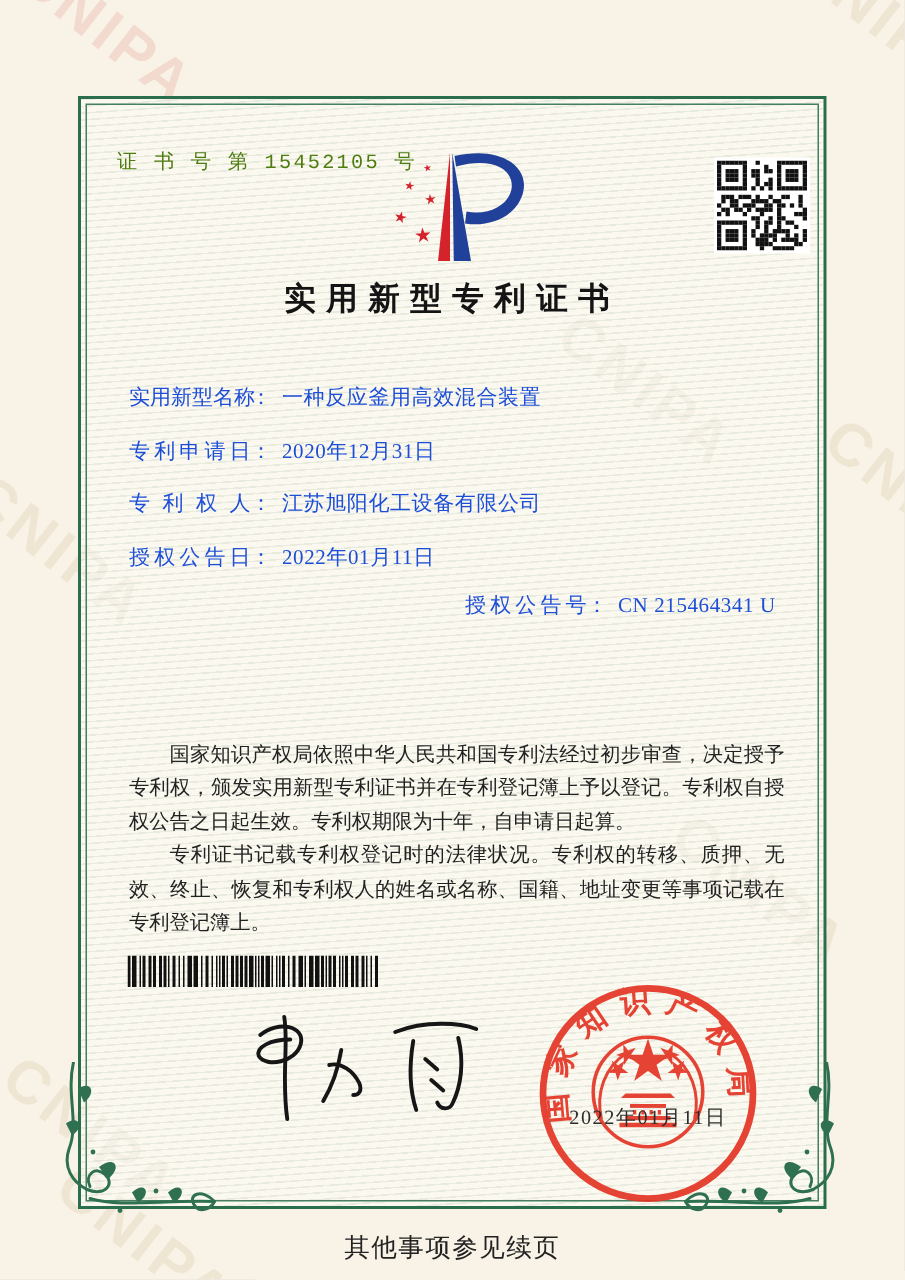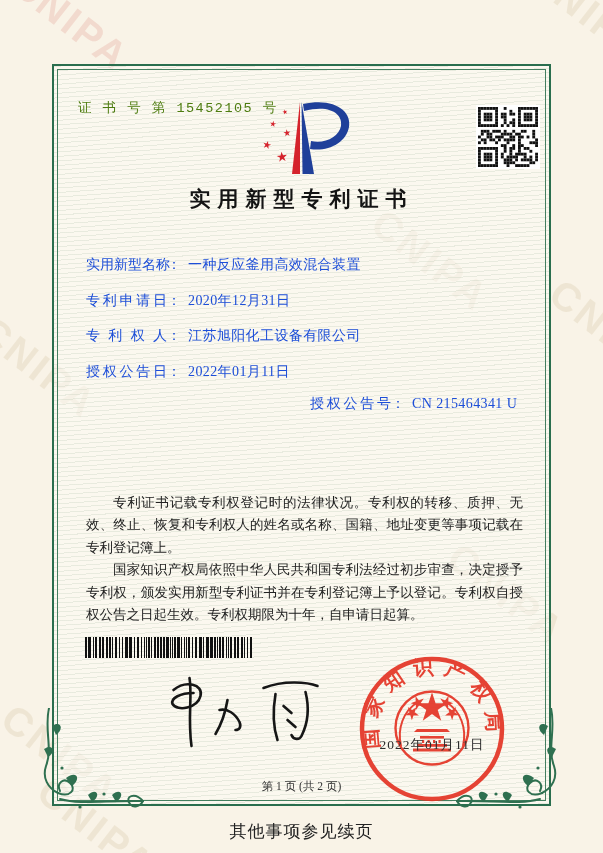--- a/index.html
+++ b/index.html
@@ -356,22 +356,22 @@
     </div>
     <div class="frow">
       <span class="f-label">授权公告日</span><span class="f-colon">：</span><span class="f-value">2022年01月11日</span>
       <span class="pair2">
         <span class="f-label">授权公告号</span><span class="f-colon">：</span><span class="f-value">CN 215464341 U</span>
       </span>
     </div>
   </div>
 
   <div class="paras">
+    <p>国家知识产权局依照中华人民共和国专利法经过初步审查，决定授予专利权，颁发实用新型专利证书并在专利登记簿上予以登记。专利权自授权公告之日起生效。专利权期限为十年，自申请日起算。</p>
     <p>专利证书记载专利权登记时的法律状况。专利权的转移、质押、无效、终止、恢复和专利权人的姓名或名称、国籍、地址变更等事项记载在专利登记簿上。</p>
-    <p>国家知识产权局依照中华人民共和国专利法经过初步审查，决定授予专利权，颁发实用新型专利证书并在专利登记簿上予以登记。专利权自授权公告之日起生效。专利权期限为十年，自申请日起算。</p>
   </div>
 
   <div class="barcode"><svg id="barcode-svg" width="170" height="21" viewBox="0 0 170 21">
         <g fill="#111">
           <rect x="0" y="0" width="2" height="21"></rect>
           <rect x="3" y="0" width="3" height="21"></rect>
           <rect x="8" y="0" width="1" height="21"></rect>
           <rect x="10" y="0" width="2" height="21"></rect>
           <rect x="14" y="0" width="2" height="21"></rect>
           <rect x="17" y="0" width="2" height="21"></rect>
@@ -458,16 +458,15 @@
       <rect x="66" y="87" width="2.2" height="3" stroke="none"></rect>
       <rect x="71.5" y="87" width="2.2" height="3" stroke="none"></rect>
       <rect x="77" y="87" width="2.2" height="3" stroke="none"></rect>
       <rect x="82.5" y="87" width="2.2" height="3" stroke="none"></rect>
       <rect x="61" y="91" width="30" height="2.8" stroke="none"></rect>
       <rect x="57" y="95.5" width="38" height="3" stroke="none"></rect>
     </g>
   </svg>
   <div class="seal-date">2022年01月11日</div>
 
-  <div class="page-num">第 1 页 (共 2 页)</div>
   <div class="cont-note">其他事项参见续页</div>
 
 </div>
 
 </body></html>

